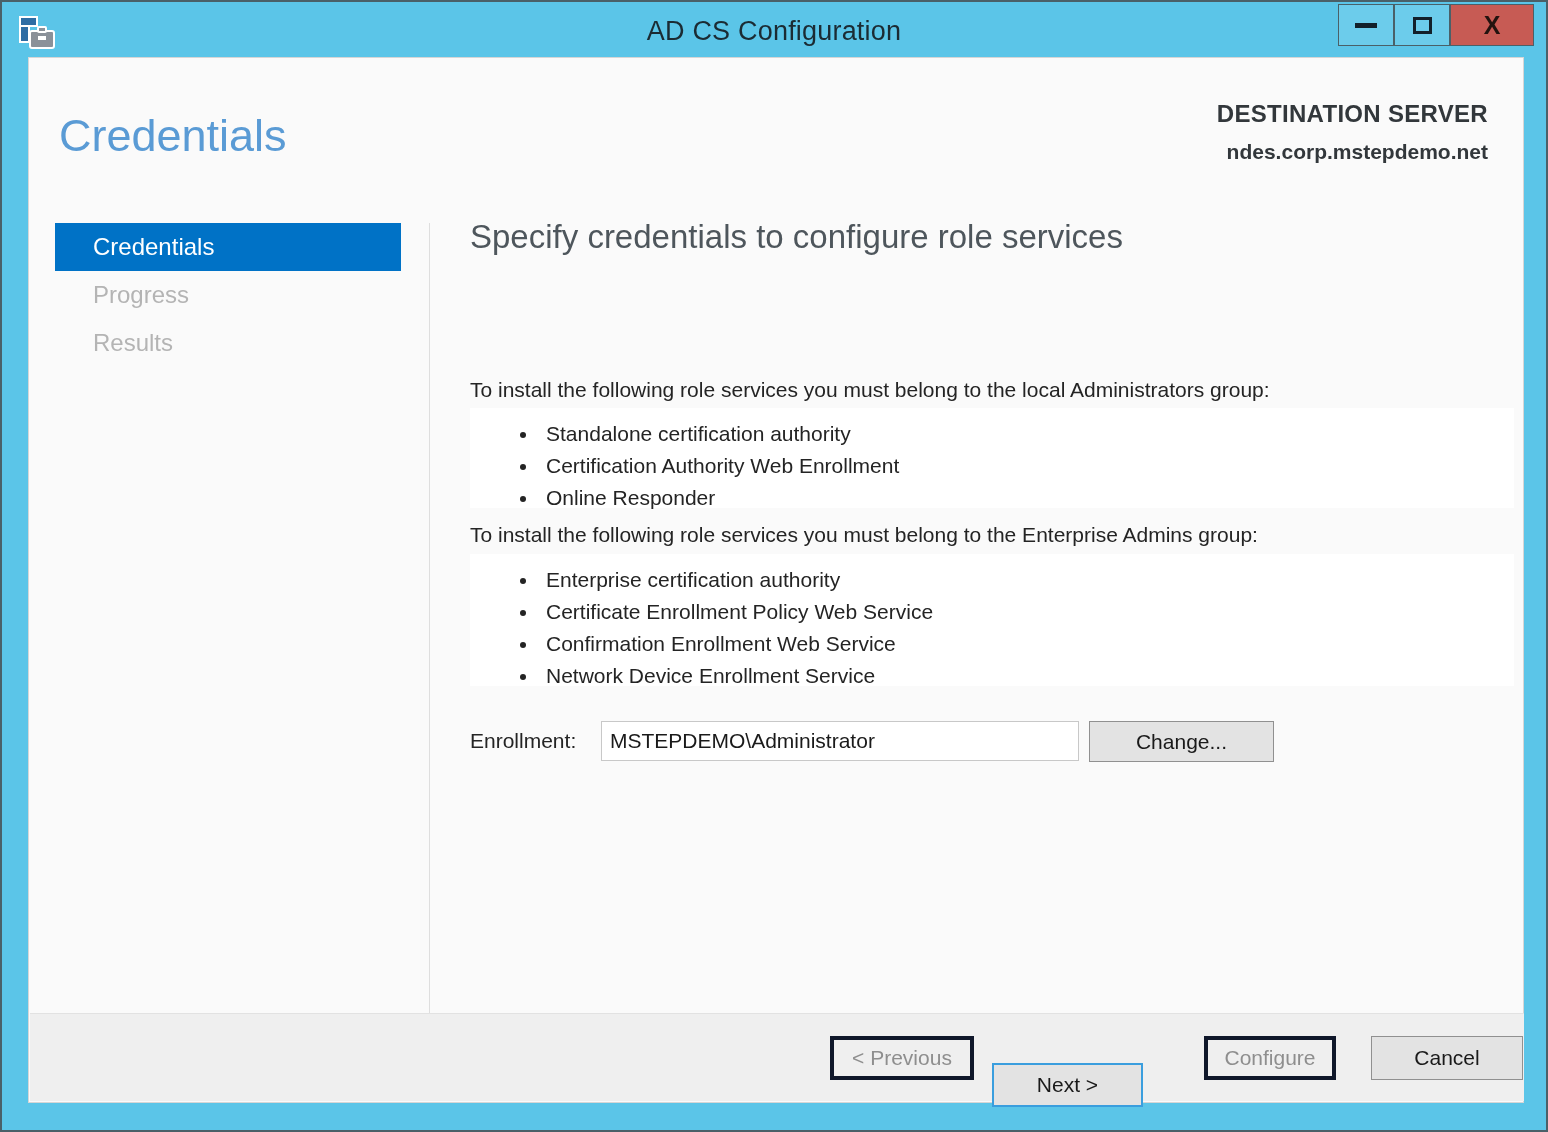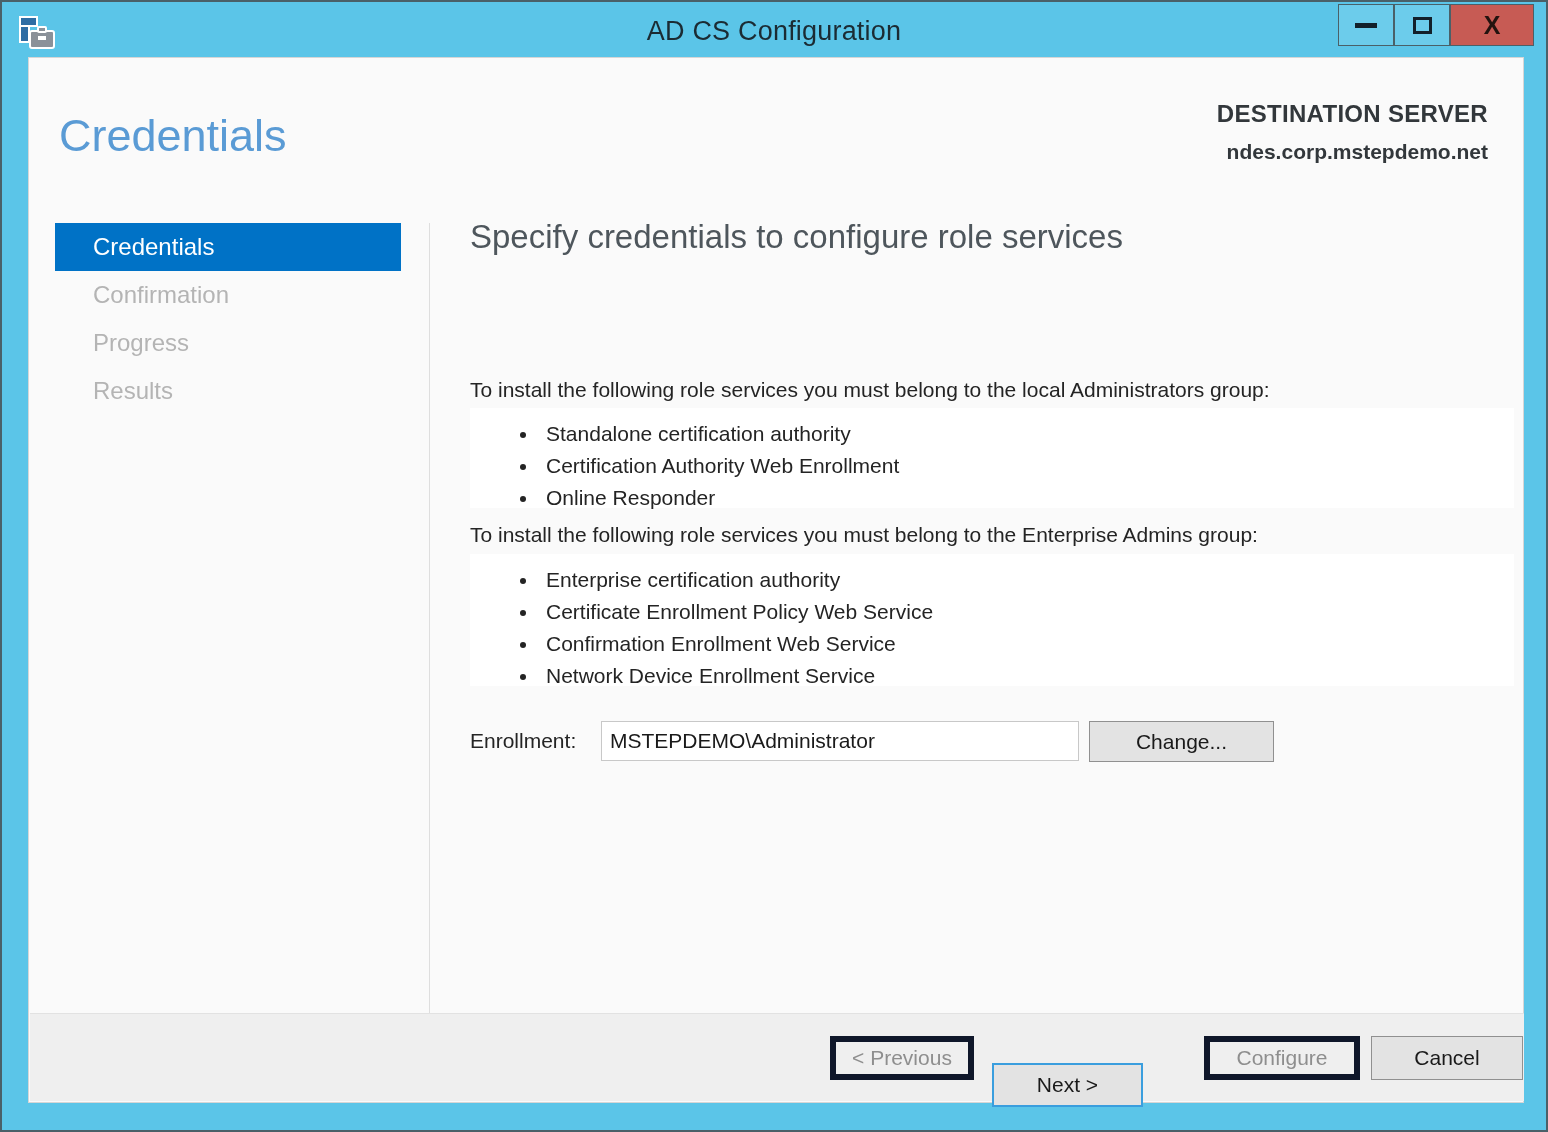--- a/index.html
+++ b/index.html
@@ -283,37 +283,37 @@
     box-sizing: border-box;
   }
   .footer-btn {
     position: absolute;
     top: 22px;
     height: 44px;
     font-size: 21px;
     font-family: "Liberation Sans", sans-serif;
     box-sizing: border-box;
     background: #efefef;
-    border: 6px solid #0f172a;
+    border: 4px solid #0f172a;
     color: #8e8e8e;
     cursor: default;
   }
   .footer-btn.enabled {
     background: #e3e3e3;
     border: 1px solid #909090;
     color: #1a1a1a;
   }
   .footer-btn.focused {
     background: #e3e3e3;
     border: 2px solid #3a9ede;
     color: #1a1a1a;
   }
   #btn-previous { left: 800px; width: 144px; }
   #btn-next { left: 962px; width: 151px; margin-top: 27px; }
-  #btn-configure { left: 1174px; width: 156px; }
+  #btn-configure { left: 1174px; width: 132px; }
   #btn-cancel { left: 1341px; width: 152px; }
 </style>
 </head>
 <body>
 
 <div id="window">
 
   <div id="titlebar">
     <div id="app-icon">
       <svg width="42" height="38" viewBox="0 0 42 38">
@@ -343,23 +343,20 @@
     <div id="dest-block">
       <div id="dest-label">DESTINATION SERVER</div>
       <div id="dest-server">ndes.corp.mstepdemo.net</div>
     </div>
 
     <div id="nav">
       <div class="nav-item selected">
         <span>Credentials</span>
       </div>
       <div class="nav-item disabled">
-        <span>Confirmation</span>
-      </div>
-      <div class="nav-item disabled">
         <span>Progress</span>
       </div>
       <div class="nav-item disabled">
         <span>Results</span>
       </div>
     </div>
     <div id="nav-divider"></div>
 
     <div id="main">
 

